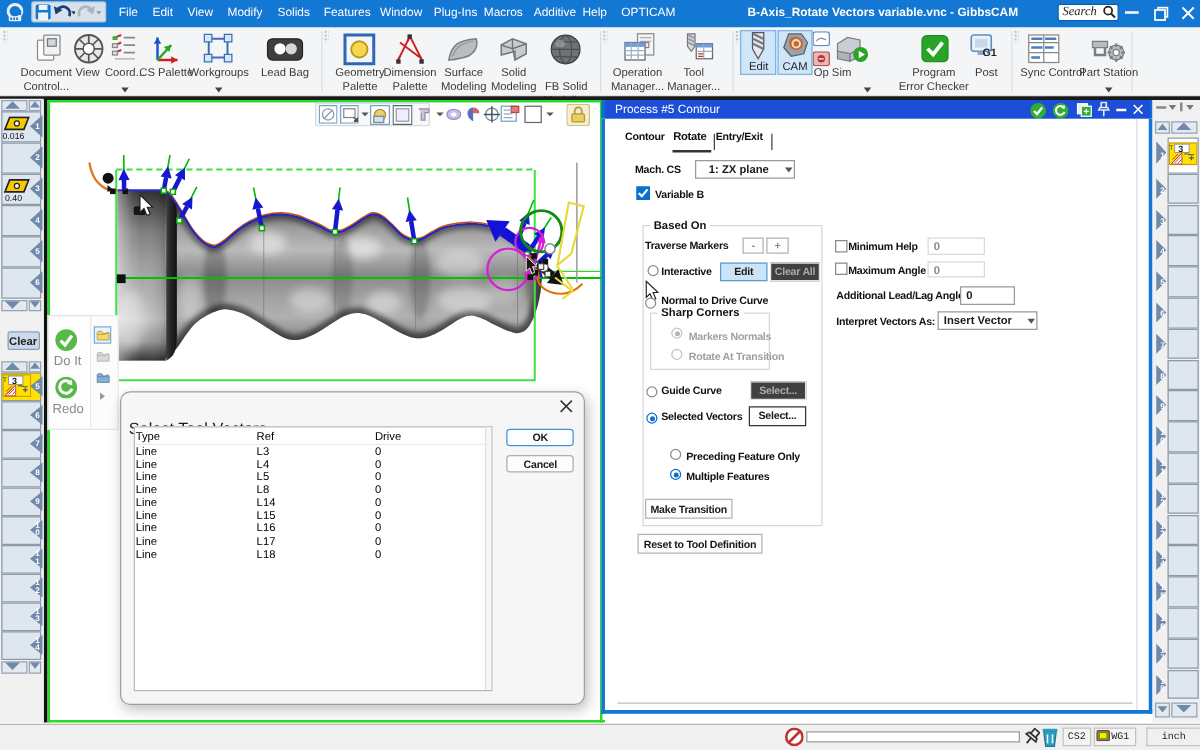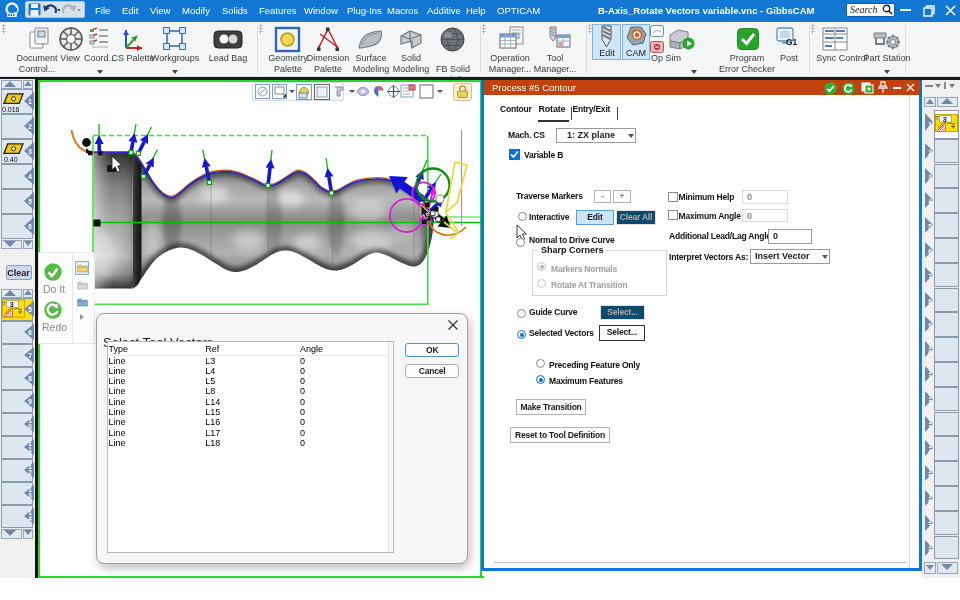--- a/index.html
+++ b/index.html
@@ -16,30 +16,30 @@
 .gsep{position:absolute;top:3px;height:48px;width:1px;background:#dcdee0;}
 
 #sidebar{position:absolute;left:0;top:79px;width:35px;height:499px;background:#f0f0f0;}
 .tile{position:absolute;left:1px;width:32px;background:#dee6f0;border:1px solid #8d9aa8;}
 .tnum{position:absolute;right:1px;color:#fff;font-size:6.5px;font-weight:bold;width:8px;text-align:center;}
 .scrollbtn{position:absolute;background:#e3e9f1;border:1px solid #98a4b2;}
 .arr-up{width:0;height:0;border-left:7px solid transparent;border-right:7px solid transparent;border-bottom:7px solid #7089a9;position:absolute;}
 .arr-dn{width:0;height:0;border-left:7px solid transparent;border-right:7px solid transparent;border-top:7px solid #7089a9;position:absolute;}
 
 #proc{position:absolute;left:481px;top:95px;width:441px;height:476px;background:#fff;border:3px solid #1276d6;border-top:none;font-size:9px;color:#1a1a1a;}
-#proctitle{position:absolute;left:484px;top:80px;width:436px;height:15px;background:#c2410c;color:#fff;font-size:9.5px;line-height:15px;padding-left:8px;}
+#proctitle{position:absolute;left:484px;top:80px;width:436px;height:15px;background:#1d4ed8;color:#fff;font-size:9.5px;line-height:15px;padding-left:8px;}
 .grp{position:absolute;border:1px solid #d7d7d7;}
 .grplabel{position:absolute;top:-6px;left:5px;background:#fff;padding:0 3px;font-size:9px;font-weight:bold;color:#111;}
 .radio{position:absolute;width:9px;height:9px;border:1px solid #8a8a8a;border-radius:50%;background:#fff;}
 .radio.sel{border-color:#0b6fd0;}
 .radio.sel::after{content:"";position:absolute;left:1.5px;top:1.5px;width:4px;height:4px;border-radius:50%;background:#0b6fd0;}
 .radio.dis{border-color:#c3c3c3;}
 .radio.dissel::after{content:"";position:absolute;left:1.5px;top:1.5px;width:4px;height:4px;border-radius:50%;background:#b5b5b5;}
 .btn{position:absolute;background:#fdfdfd;border:1px solid #b2b2b2;font-size:8.5px;font-weight:bold;letter-spacing:-0.2px;text-align:center;color:#1a1a1a;white-space:nowrap;overflow:hidden;}
-.btn.dis{color:#ababab;border-color:#e2e2e2;background:#0c4a6e;}
+.btn.dis{color:#ababab;border-color:#e2e2e2;background:#404040;}
 .cb{position:absolute;width:10px;height:10px;border:1px solid #8a8a8a;background:#fff;}
 .field{position:absolute;background:#fff;border:1px solid #c5c5c5;font-size:9px;font-weight:bold;padding-left:4px;}
 .lbl{position:absolute;white-space:nowrap;font-weight:bold;color:#111;font-size:8.5px;letter-spacing:-0.2px;}
 
 #seldlg{position:absolute;left:96px;top:313px;width:372px;height:251px;background:#f6f6f6;border:1px solid #9f9f9f;border-radius:8px;box-shadow:2px 4px 10px rgba(0,0,0,0.25);font-size:9px;}
 
 #rstrip{position:absolute;left:922px;top:80px;width:38px;height:498px;background:#f0f0f0;}
 .rtile{position:absolute;left:12px;width:25px;background:#dee6f0;border:1px solid #8d9aa8;}
 
 #status{position:absolute;left:0;top:579px;width:960px;height:21px;background:#f0f0f0;border-top:1px solid #b8b8b8;font-size:8px;color:#333;}
@@ -591,21 +591,21 @@
 <div class="abs" style="left:5.5px;top:264.5px;width:26px;height:15px;background:#ccd9ea;border:1px solid #8aa0b8;border-radius:2px;font-size:9px;font-weight:bold;text-align:center;line-height:14px;color:#222">Clear</div>
 <div id="seldlg">
 <div class="abs" style="left:6px;top:21px;font-size:13px;color:#1a1a1a">Select Tool Vectors</div>
 <svg class="abs" style="left:350px;top:5px" width="12" height="12" viewBox="0 0 12 12">
         <path d="M1.5,1.5 L10.5,10.5 M10.5,1.5 L1.5,10.5" stroke="#333" stroke-width="1.2"></path>
       </svg>
 <div class="abs" style="left:9.7px;top:27.4px;width:287px;height:212px;background:#fff;border:1px solid #b9b9b9"></div>
 <div class="abs" style="left:291px;top:28.4px;width:5px;height:210px;background:#f7f7f7;border-left:1px solid #e0e0e0"></div>
 <div class="abs" style="left:11.5px;top:30px;font-size:9px">Type</div>
 <div class="abs" style="left:108.3px;top:30px;font-size:9px">Ref</div>
-<div class="abs" style="left:203px;top:30px;font-size:9px">Angle</div>
+<div class="abs" style="left:203px;top:30px;font-size:9px">Drive</div>
 <div class="abs" style="left:10.7px;top:40.9px;width:280px;height:1px;background:#ececec"></div>
 <div class="abs" style="left:11.5px;top:41.5px;font-size:9px">Line</div>
 <div class="abs" style="left:108.3px;top:41.5px;font-size:9px">L3</div>
 <div class="abs" style="left:203px;top:41.5px;font-size:9px">0</div>
 <div class="abs" style="left:11.5px;top:51.8px;font-size:9px">Line</div>
 <div class="abs" style="left:108.3px;top:51.8px;font-size:9px">L4</div>
 <div class="abs" style="left:203px;top:51.8px;font-size:9px">0</div>
 <div class="abs" style="left:11.5px;top:62.1px;font-size:9px">Line</div>
 <div class="abs" style="left:108.3px;top:62.1px;font-size:9px">L5</div>
 <div class="abs" style="left:203px;top:62.1px;font-size:9px">0</div>
@@ -655,49 +655,52 @@
 <div class="abs" style="left:132.5px;top:12px;width:1px;height:13px;background:#444"></div>
 <div class="abs" style="left:54.0px;top:25px;width:31px;height:1.5px;background:#333"></div>
 <div class="lbl" style="left:24.0px;top:35.0px;">Mach. CS</div>
 <div class="field" style="left:72.0px;top:33.0px;width:80px;height:15px;border-color:#9a9a9a;line-height:13px;padding-left:10px">1: ZX plane</div>
 <div class="abs" style="left:144.0px;top:39.0px;width:0;height:0;border-left:3.5px solid transparent;border-right:3.5px solid transparent;border-top:4px solid #555"></div>
 <div class="abs" style="left:25.0px;top:54.0px;width:11px;height:11px;background:#0b6fd0"></div>
 <svg class="abs" style="left:25.0px;top:54.0px" width="11" height="11" viewBox="0 0 11 11">
         <path d="M2,5.5 L4.5,8 L9,2.5" fill="none" stroke="#fff" stroke-width="1.7"></path>
       </svg>
 <div class="lbl" style="left:40.0px;top:54.5px;">Variable B</div>
+<div class="grp" style="left:30.0px;top:85.0px;width:144px;height:241px">
+        <div class="grplabel">Based On</div>
+      </div>
 <div class="lbl" style="left:32.0px;top:96.0px;">Traverse Markers</div>
 <div class="btn" style="left:110.0px;top:95.0px;width:17px;height:13px;line-height:11px;color:#888">-</div>
 <div class="btn" style="left:129.0px;top:95.0px;width:18px;height:13px;line-height:11px;color:#888">+</div>
 <div class="radio" style="left:33.5px;top:117.0px"></div>
 <div class="lbl" style="left:45.0px;top:116.5px;">Interactive</div>
 <div class="btn" style="left:92.0px;top:114.5px;width:38px;height:15px;line-height:13px;background:#cde4f6;border-color:#5a9fd4">Edit</div>
 <div class="btn dis" style="left:132.0px;top:114.5px;width:40px;height:15px;line-height:13px">Clear All</div>
 <svg class="abs" style="left:32.0px;top:129.0px" width="11" height="16" viewBox="0 0 11 16">
         <path d="M1,1 l0,13 l3,-3 l2.2,5 l2.4,-1 l-2.1,-5 l4,0 Z" fill="#fff" stroke="#222" stroke-width="0.9"></path>
       </svg>
 <div class="radio" style="left:32.0px;top:143.0px"></div>
 <div class="lbl" style="left:45.0px;top:140.0px;">Normal to Drive Curve</div>
-<div class="grp" style="left:48px;top:155.0px;width:135px;height:46px">
+<div class="grp" style="left:36px;top:155.0px;width:96px;height:46px">
         <div class="grplabel">Sharp Corners</div>
       </div>
 <div class="radio dis dissel" style="left:53.0px;top:167.0px"></div>
 <div class="lbl" style="left:67.0px;top:168.5px;color:#9f9f9f">Markers Normals</div>
 <div class="radio dis" style="left:53.0px;top:184.0px"></div>
 <div class="lbl" style="left:67.0px;top:184.5px;color:#9f9f9f">Rotate At Transition</div>
 <div class="radio" style="left:33.0px;top:214.0px"></div>
 <div class="lbl" style="left:45.0px;top:212.0px;">Guide Curve</div>
 <div class="btn dis" style="left:116.0px;top:210.0px;width:45px;height:15px;line-height:13px">Select...</div>
 <div class="radio sel" style="left:33.0px;top:235.0px"></div>
 <div class="lbl" style="left:45.0px;top:233.0px;">Selected Vectors</div>
 <div class="btn" style="left:115.0px;top:229.5px;width:46px;height:16px;line-height:13px;border:1.5px solid #333">Select...</div>
 <div class="radio" style="left:52.0px;top:264.0px"></div>
 <div class="lbl" style="left:65.0px;top:264.5px;">Preceding Feature Only</div>
 <div class="radio sel" style="left:52.0px;top:280.0px"></div>
-<div class="lbl" style="left:65.0px;top:280.5px;">Maximum Features</div>
+<div class="lbl" style="left:65.0px;top:280.5px;">Multiple Features</div>
 <div class="btn" style="left:32.0px;top:304.0px;width:70px;height:16px;line-height:14px">Make Transition</div>
 <div class="btn" style="left:26.0px;top:332.0px;width:100px;height:16px;line-height:14px">Reset to Tool Definition</div>
 <div class="cb" style="left:184.0px;top:97.0px"></div>
 <div class="lbl" style="left:194.5px;top:97.0px;">Minimum Help</div>
 <div class="field" style="left:258.0px;top:95.0px;width:46px;height:13.5px;color:#888;line-height:12px;border-color:#dadada">0</div>
 <div class="cb" style="left:184.0px;top:115.0px"></div>
 <div class="lbl" style="left:194.5px;top:115.5px;">Maximum Angle</div>
 <div class="field" style="left:258.0px;top:113.5px;width:46px;height:13.5px;color:#888;line-height:12px;border-color:#dadada">0</div>
 <div class="lbl" style="left:185.0px;top:136.0px;">Additional Lead/Lag Angle</div>
 <div class="field" style="left:284.0px;top:134.0px;width:44px;height:15px;border-color:#9a9a9a;line-height:13px">0</div>
@@ -778,12 +781,34 @@
 <div style="position:absolute;left:3px;top:434.7px;width:0;height:0;border-top:8px solid transparent;border-bottom:8px solid transparent;border-left:8px solid #7089a9"></div>
 <div class="tnum" style="left:4px;right:auto;top:437.7px;line-height:6px;font-size:6.5px">1<br>7</div>
 <div class="rtile" style="top:455.5px;height:23.5px"></div>
 <div style="position:absolute;left:3px;top:459.5px;width:0;height:0;border-top:8px solid transparent;border-bottom:8px solid transparent;border-left:8px solid #7089a9"></div>
 <div class="tnum" style="left:4px;right:auto;top:462.5px;line-height:6px;font-size:6.5px">1<br>8</div>
 <div class="scrollbtn" style="left:2px;top:482px;width:12px;height:12px"></div>
 <div class="scrollbtn" style="left:15px;top:482px;width:21px;height:12px"></div>
 <div class="arr-dn" style="left:4px;top:485px;border-left-width:4px;border-right-width:4px;border-top-width:5px"></div>
 <div class="arr-dn" style="left:19px;top:484px;border-left-width:6px;border-right-width:6px;border-top-width:6px"></div>
 </div>
+<div id="status">
+<svg class="abs" style="left:628px;top:2px" width="15" height="15" viewBox="0 0 15 15">
+        <circle cx="7.5" cy="7.5" r="6.5" fill="#fff" stroke="#c03030" stroke-width="2"></circle>
+        <line x1="3" y1="12" x2="12" y2="3" stroke="#c03030" stroke-width="2"></line>
+      </svg>
+<div class="abs" style="left:645px;top:5px;width:171px;height:9px;background:#fff;border:1px solid #9a9a9a"></div>
+<svg class="abs" style="left:819px;top:2px" width="13" height="15" viewBox="0 0 13 15">
+        <path d="M4,1 h5 v5 h-5 z M2.5,6 h8 l1,2.5 h-10 z M6.5,8.5 v5.5" stroke="#333" stroke-width="1.4" fill="none" transform="rotate(40 6.5 7.5)"></path>
+      </svg>
+<svg class="abs" style="left:833px;top:1px" width="14" height="17" viewBox="0 0 14 17">
+        <path d="M2,4 L3.5,16 L10.5,16 L12,4 Z" fill="#2e9ec0" stroke="#1a7a9a"></path>
+        <rect x="1" y="2" width="12" height="2.2" rx="1" fill="#2e9ec0"></rect>
+        <path d="M5,6.5 v7 M9,6.5 v7" stroke="#fff" stroke-width="1.2"></path>
+      </svg>
+<div class="sbox" style="left:850px;top:1.5px;width:23px;height:15px;line-height:14px">CS2</div>
+<div class="sbox" style="left:875px;top:1.5px;width:34px;height:15px;line-height:14px;padding-left:13px;text-align:left">WG1</div>
+<svg class="abs" style="left:877px;top:4px" width="11" height="9" viewBox="0 0 11 9">
+        <rect x="0.5" y="0.5" width="10" height="8" rx="1" fill="#8a8a20" stroke="#555"></rect>
+        <rect x="3" y="2.5" width="5" height="4" fill="#f0f000"></rect>
+      </svg>
+<div class="sbox" style="left:917px;top:1.5px;width:43px;height:15px;line-height:14px;border-right:none;background:#f0f0f0">inch</div>
+</div>
 </div>
 </body></html>

